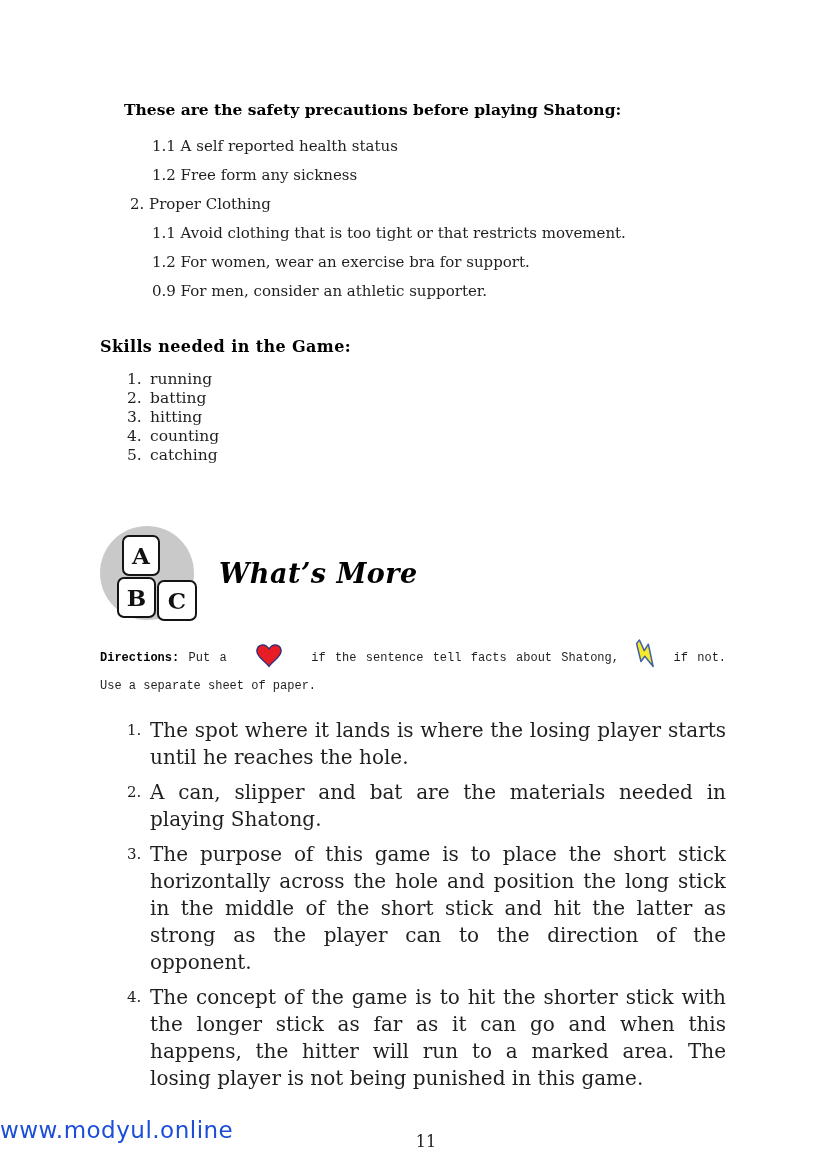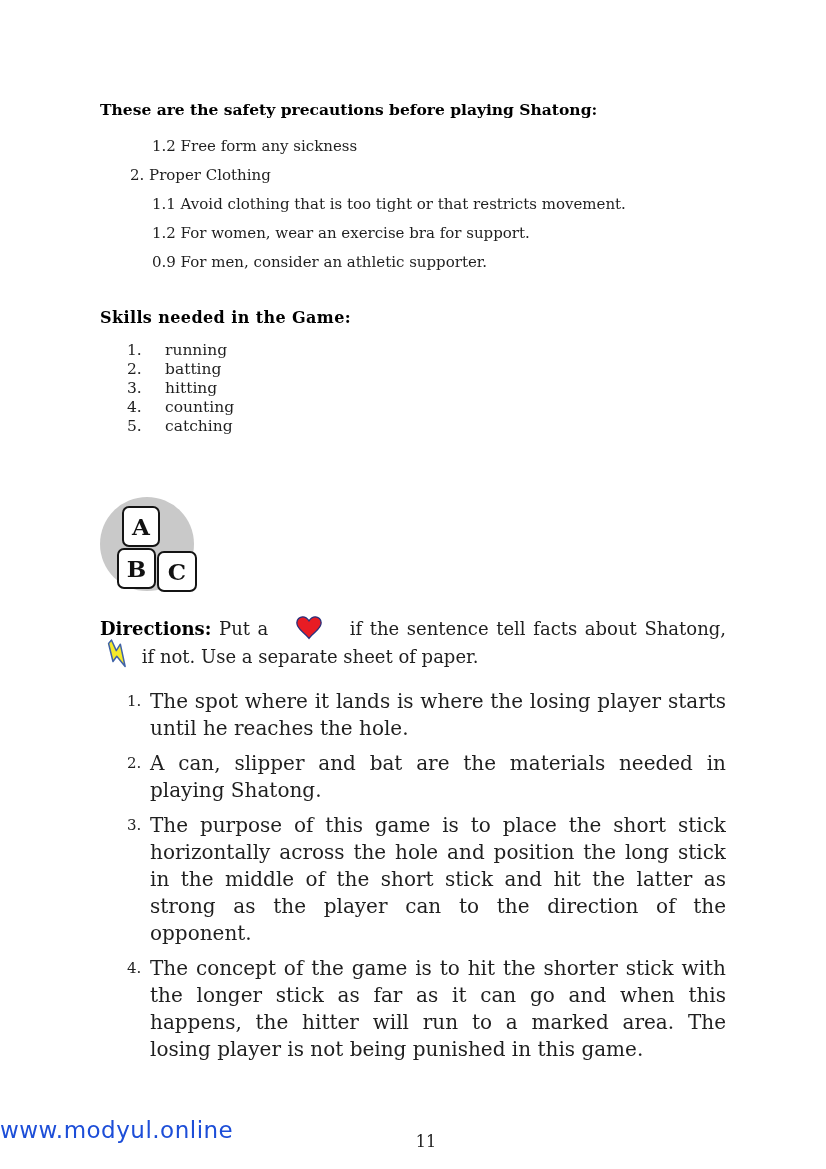--- a/index.html
+++ b/index.html
@@ -14,39 +14,40 @@
     color: #1f1f1f;
     overflow: hidden;
   }
 
   
   .safety-heading {
     font-size: 15.5px;
     font-weight: bold;
     color: #000;
     line-height: 19px;
+    margin-left: 24px;
   }
   .safety-list { margin-top: 13px; }
   .s-item { font-size: 15px; line-height: 29px; white-space: nowrap; }
   .s-item.lvl1 { padding-left: 30px; }
   .s-item.lvl2 { padding-left: 52px; }
 
   
   .skills-heading {
     margin-top: 31px;
     font-size: 16px;
     font-weight: bold;
     color: #000;
     letter-spacing: 0.4px;
     line-height: 20px;
   }
   .skills-list { margin-top: 13px; }
   .skill-row { display: flex; padding-left: 27px; font-size: 15.5px; line-height: 19px; }
   .skill-num { width: 22px; flex-shrink: 0; }
-  .skill-label { margin-left: 16px; }
+  .skill-label { margin-left: 1px; }
 
   
   .wm-header {
     margin-top: 61px;
     display: flex;
     align-items: center;
     height: 94px;
   }
   .wm-icon {
     position: relative;
@@ -88,23 +89,24 @@
     font-weight: bold;
     color: #000;
     letter-spacing: 0.3px;
     line-height: 19px;
   }
 
   
   .directions {
     margin: 24px 16px 0 0;
     width: 626px;
-    font-size: 18px;
+    font-size: 12px;
     line-height: 28px;
     text-align: justify;
+    font-family: Liberation Mono, monospace;
   }
   .dir-label { font-weight: bold; color: #000; }
   .inline-icon { display: inline-block; vertical-align: middle; }
   .heart-wrap { margin: 0 20px; }
   .heart-wrap svg { display: block; margin-top: -4px; }
   .bolt-wrap { margin: 0 5px; }
   .bolt-wrap svg { display: block; transform: rotate(-50deg); margin-top: -8px; }
 
   
   .stmt-list { margin-top: 17px; }
@@ -134,20 +136,21 @@
   }
 </style>
 </head>
 <body>
 
 <div class="page">
 
   <div class="safety-heading">These are the safety precautions before playing Shatong:</div>
 
   <div class="safety-list">
+    <div class="s-item lvl2">1.1 A self reported health status</div>
     <div class="s-item lvl2">1.2 Free form any sickness</div>
     <div class="s-item lvl1">2. Proper Clothing</div>
     <div class="s-item lvl2">1.1 Avoid clothing that is too tight or that restricts movement.</div>
     <div class="s-item lvl2">1.2 For women, wear an exercise bra for support.</div>
     <div class="s-item lvl2">0.9 For men, consider an athletic supporter.</div>
   </div>
 
   <div class="skills-heading">Skills needed in the Game:</div>
 
   <div class="skills-list">
@@ -178,20 +181,21 @@
       <div class="block block-a">
           <span>A</span>
         </div>
       <div class="block block-b">
           <span>B</span>
         </div>
       <div class="block block-c">
           <span>C</span>
         </div>
     </div>
+    <div class="wm-title">What’s More</div>
   </div>
 
 
   <p class="directions">
     <span class="dir-label">Directions:</span>
     <span>Put a</span>
     <span class="inline-icon heart-wrap"><svg width="26" height="24" viewBox="0 0 32 29.6">
           <path stroke="#27317e" stroke-width="1.6" d="M23.6,1c-3.2,0-5.9,2.4-7.6,5C14.3,3.4,11.6,1,8.4,1C4.3,1,1,4.3,1,8.4c0,8.2,8.6,10.7,15,19.2c6-8.5,15-11.3,15-19.2C31,4.3,27.7,1,23.6,1z" fill="#e81c24"></path>
         </svg></span>
     <span>if the sentence tell facts about Shatong,</span>

